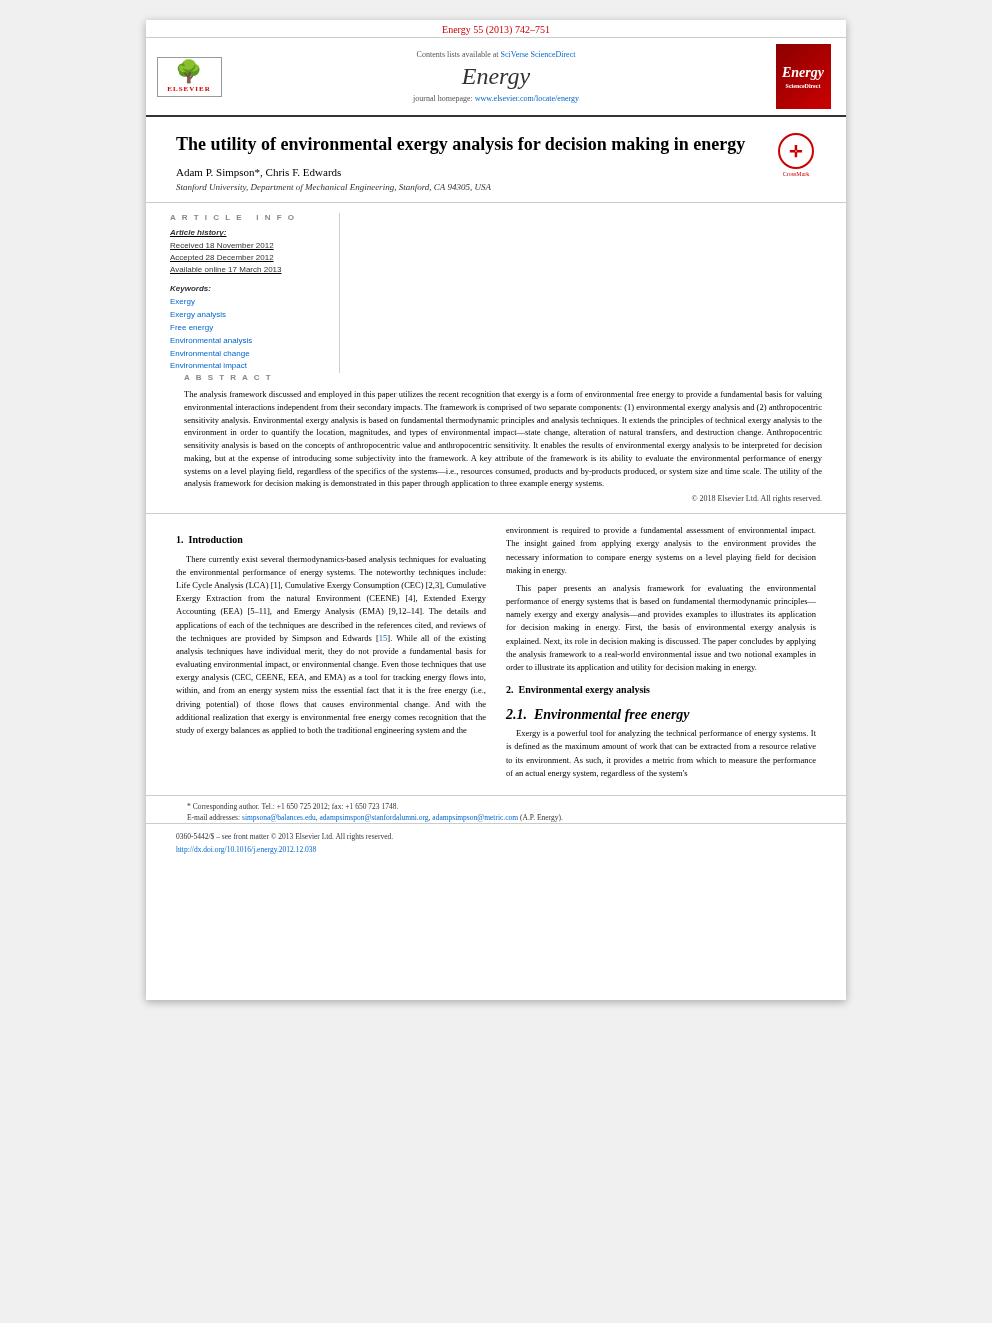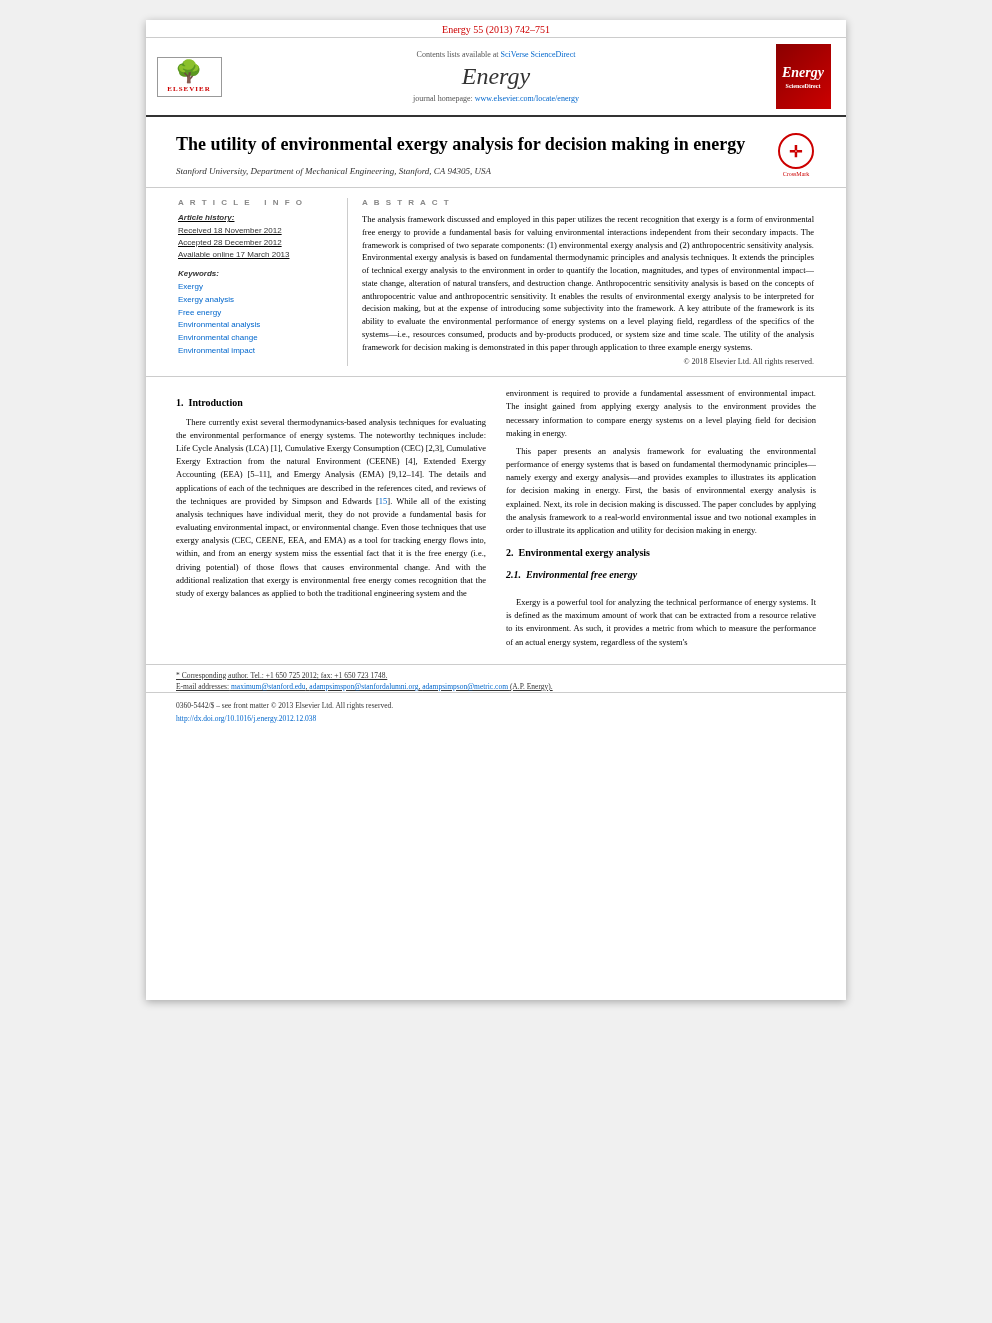--- a/index.html
+++ b/index.html
@@ -151,22 +151,23 @@
     .crossmark-label {
       font-size: 6px;
       color: #c00;
       text-align: center;
       margin-top: 2px;
     }
     
     .two-col {
       display: flex;
       gap: 0;
-      padding: 10px 32px;
+      padding: 10px 24px;
       border-bottom: 1px solid #ccc;
+      flex-direction: column;
     }
     .left-col {
       width: 170px;
       flex-shrink: 0;
       padding-right: 14px;
       border-right: 1px solid #ccc;
     }
     .right-col {
       flex: 1;
       padding-left: 14px;
@@ -268,37 +269,36 @@
     .footer-line {
       margin-bottom: 2px;
       line-height: 1.4;
     }
     .footer-link {
       color: #0066cc;
       text-decoration: none;
     }
     
     .footnote-area {
-      padding: 5px 30px 0;
+      padding: 5px 41px 0;
       font-size: 7.5px;
       color: #333;
       border-top: 1px solid #ccc;
-      text-decoration: underline;
     }
     .footnote-line {
       line-height: 1.5;
     }
     .italic { }
     .sub-section-heading {
-      font-size: 10px;
+      font-size: 14px;
       font-weight: bold;
       font-style: italic;
       color: #000;
       margin-top: 6px;
-      margin-bottom: 14px;
+      margin-bottom: 2px;
     }
   </style>
 </head>
 <body>
 
 <div class="page">
 
   <div class="header-top">
     <span>Energy 55 (2013) 742–751</span>
   </div>
@@ -328,20 +328,21 @@
       <div class="energy-badge">
         <span style="font-size:14px;font-style:italic;font-weight:bold;">Energy</span>
         <span style="font-size:6px;margin-top:2px;font-style:normal;">ScienceDirect</span>
       </div>
     </div>
   </div>
 
   <div class="article-title-area">
     <div class="article-title-text">
       <div class="article-title">The utility of environmental exergy analysis for decision making in energy</div>
+      <div class="authors">Adam P. Simpson*, Chris F. Edwards</div>
       <div class="affiliation">Stanford University, Department of Mechanical Engineering, Stanford, CA 94305, USA</div>
     </div>
     <div class="crossmark">
       <div class="crossmark-logo">✛</div>
       <div class="crossmark-label">CrossMark</div>
     </div>
   </div>
 
   <div class="two-col">
     <div class="left-col">
@@ -403,21 +404,21 @@
       </div>
     </div>
   </div>
 
   <div class="footnote-area">
     <div class="footnote-line">
       <span>* Corresponding author. Tel.: +1 650 725 2012; fax: +1 650 723 1748.</span>
     </div>
     <div class="footnote-line">
       <span>E-mail addresses:</span>
-      <a class="inline-link">maximum@stanford.edu</a>,
+      <a class="inline-link">simpsona@balances.edu</a>,
       <a class="inline-link">adampsimspon@stanfordalumni.org</a>,
       <a class="inline-link">adampsimpson@metric.com</a>
       <span>(A.P. Energy).</span>
     </div>
   </div>
 
   <div class="page-footer">
     <div class="footer-line">0360-5442/$ – see front matter © 2013 Elsevier Ltd. All rights reserved.</div>
     <div class="footer-line">
       <a class="footer-link">http://dx.doi.org/10.1016/j.energy.2012.12.038</a>

